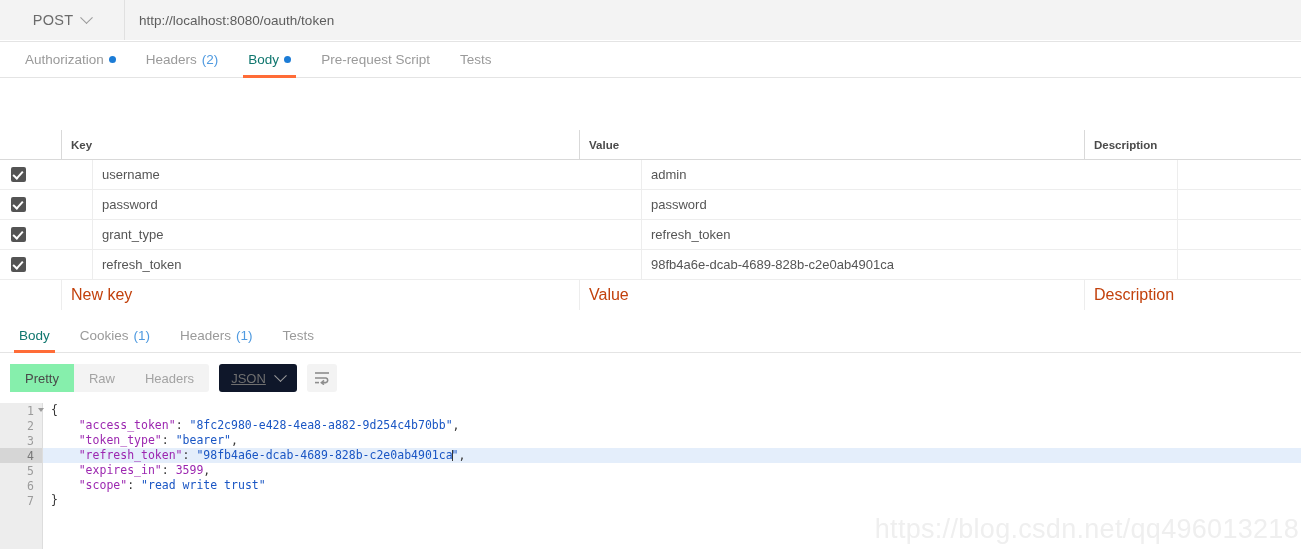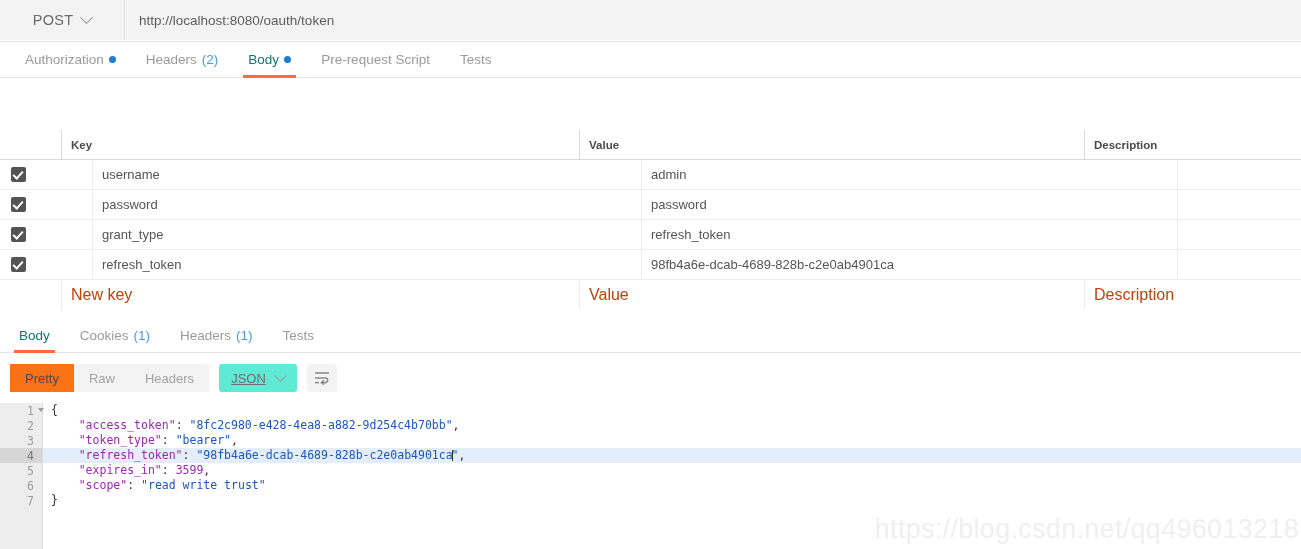--- a/index.html
+++ b/index.html
@@ -101,24 +101,24 @@
   .res-tabs .tab { height: 35px; font-size: 13.5px; }
   .res-tabs .tab.active::after { left: 10px; right: 10px; }
 
   
   .res-toolbar {
     position: absolute; left: 0; top: 353px; width: 1301px; height: 50px;
     display: flex; align-items: center; padding-left: 10px; gap: 10px;
   }
   .seg { display: flex; background: #f3f3f3; border-radius: 3px; height: 28px; align-items: stretch; }
   .seg-btn { display: flex; align-items: center; padding: 0 15px; font-size: 13px; color: #a3a3a3; cursor: pointer; }
-  .seg-btn.active { color: #4a4a4a; background: #f97316; }
+  .seg-btn.active { color: #4a4a4a; background: #86efac; }
   .fmt-select {
     display: flex; align-items: center; gap: 10px; height: 28px; padding: 0 12px;
-    background: #5eead4; border-radius: 3px; font-size: 13px; color: #6f6f6f; cursor: pointer; text-decoration: underline;
+    background: #0f172a; border-radius: 3px; font-size: 13px; color: #6f6f6f; cursor: pointer; text-decoration: underline;
   }
   .wrap-btn {
     width: 30px; height: 28px; background: #f3f3f3; border-radius: 3px;
     display: flex; align-items: center; justify-content: center; cursor: pointer;
   }
 
   
   .editor { position: absolute; left: 0; top: 403px; width: 1301px; height: 146px; background: #fff; overflow: hidden; }
   .gutter {
     position: absolute; left: 0; top: 0; width: 43px; height: 146px;

